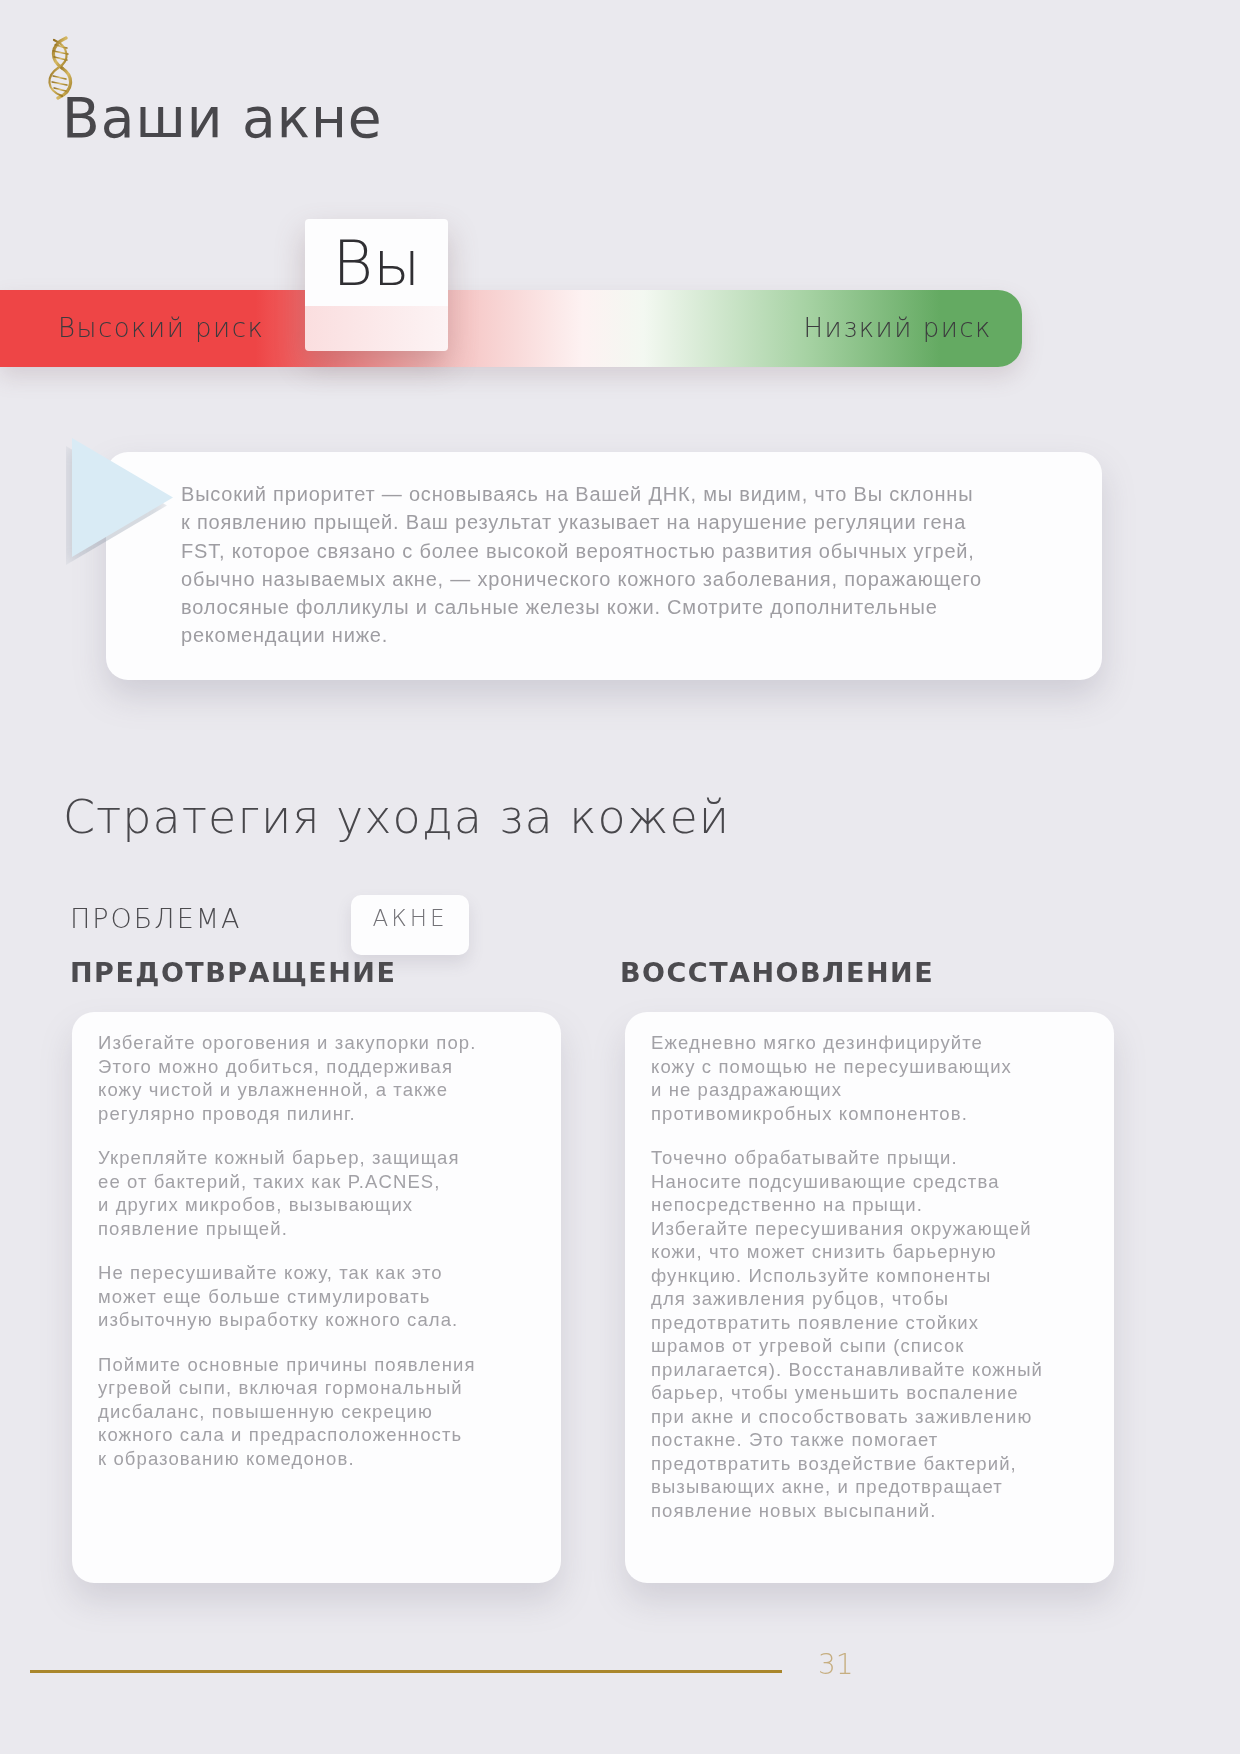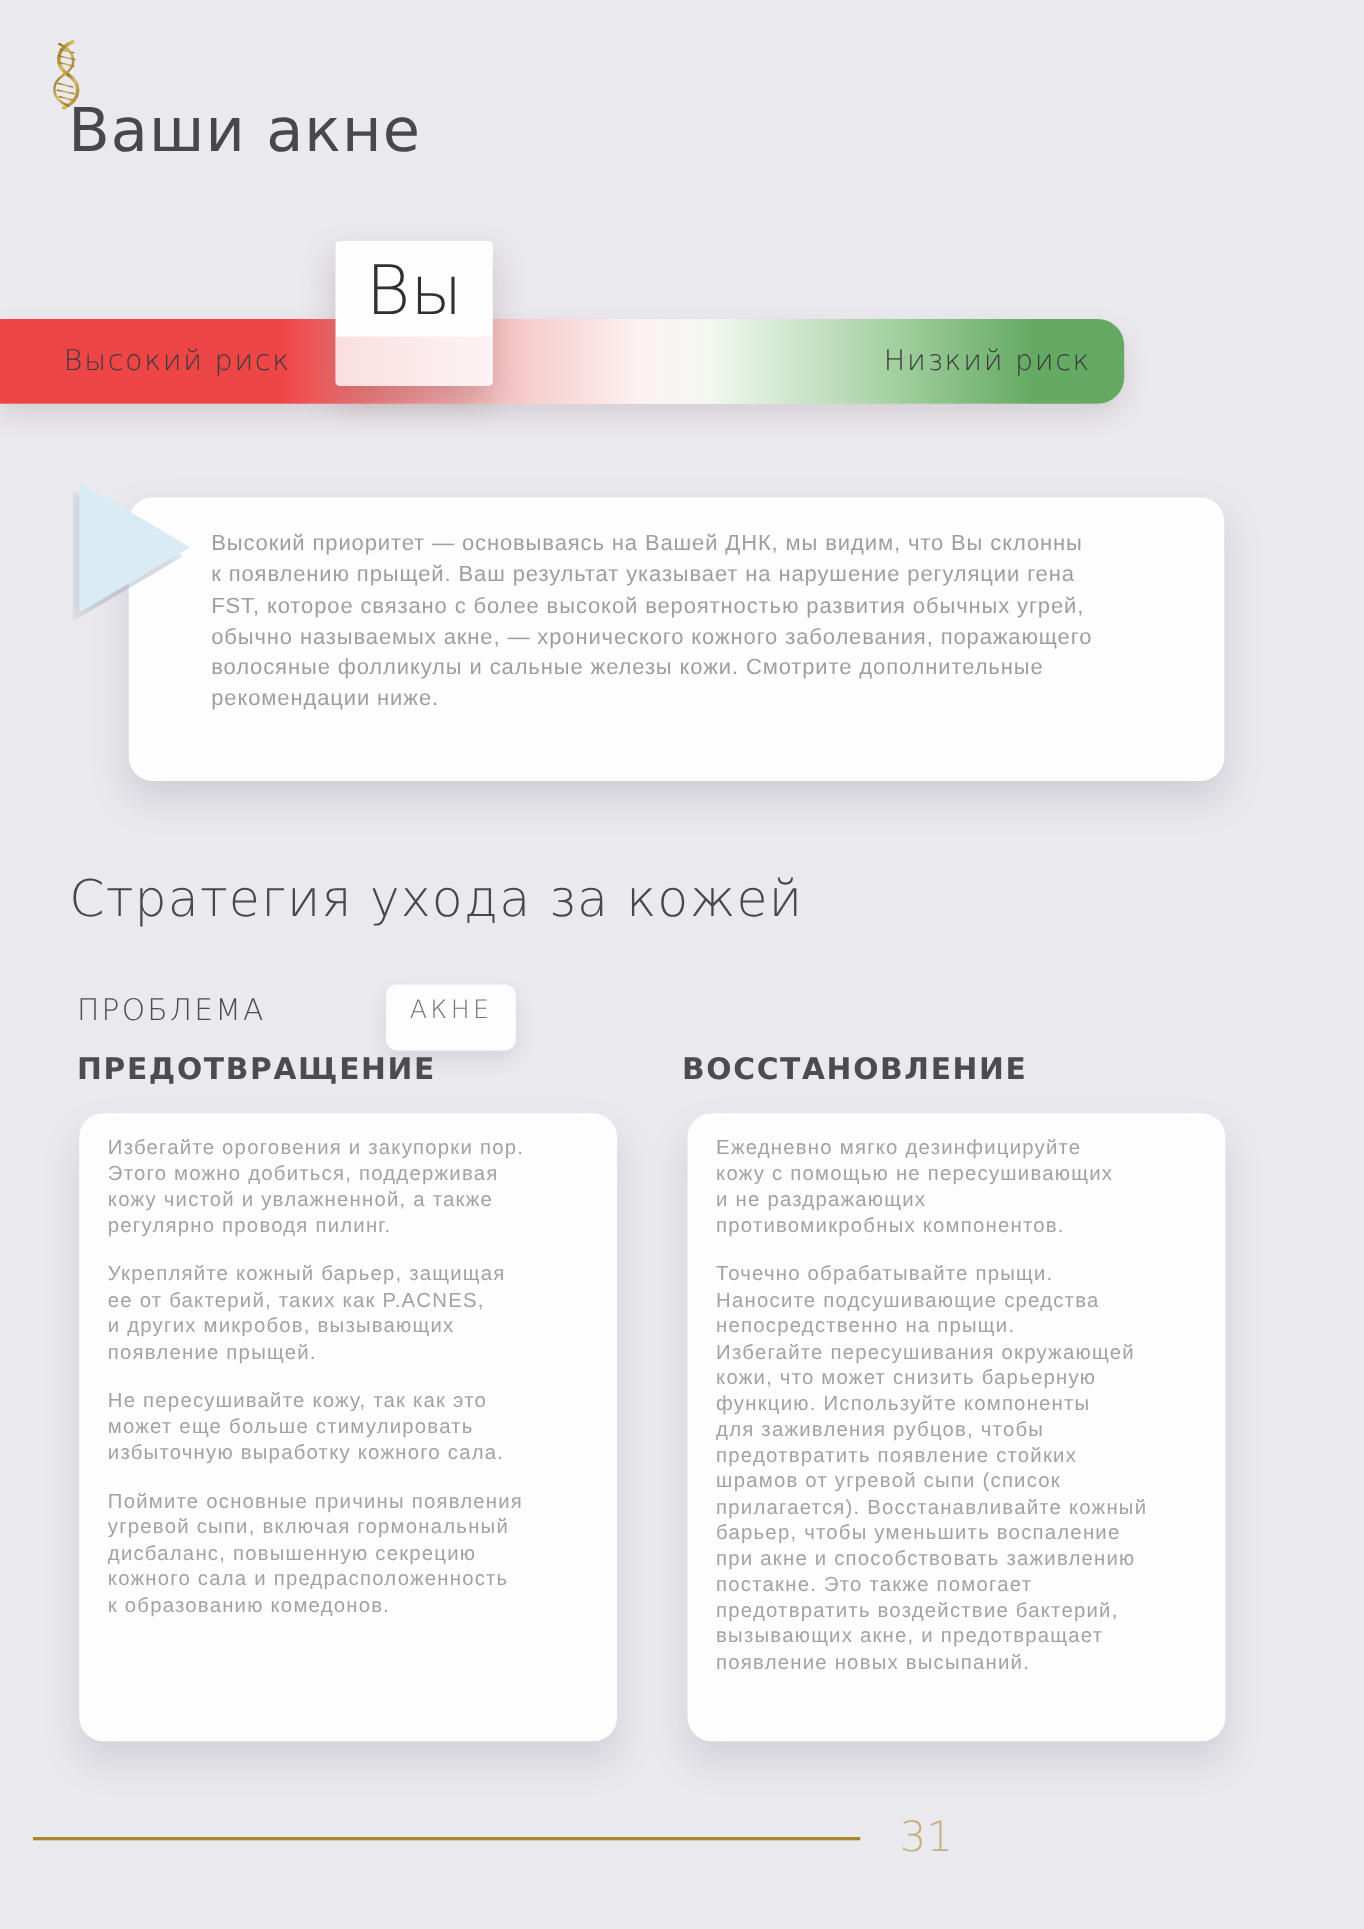--- a/index.html
+++ b/index.html
@@ -53,21 +53,21 @@
     left:72px;top:438px;width:101px;height:119px;z-index:4;
     background:#d9ebf5;
     clip-path:polygon(0 0, 100% 50%, 0 100%);
   }
   .triangle-shadow{
     left:66px;top:446px;width:101px;height:119px;z-index:3;
     background:rgba(125,140,155,.30);filter:blur(9px);
     clip-path:polygon(0 0, 100% 50%, 0 100%);
   }
   .priority-card{
-    left:117px;top:452px;width:996px;height:258px;z-index:2;
+    left:106px;top:452px;width:996px;height:228px;z-index:2;
     background:#fdfdfe;border-radius:22px;
     box-shadow:0 16px 32px rgba(128,122,142,.25);
   }
   .priority-text{
     margin:28px 40px 0 75px;
     font-size:20px;line-height:28.3px;letter-spacing:.8px;
     color:#9e9da2;font-weight:400;
   }
   
   .strategy-title{
@@ -101,21 +101,21 @@
   .body-card.right{left:625px;}
   .card-text{
     padding:19px 24px 0 26px;
     font-size:18.5px;line-height:23.5px;letter-spacing:1.1px;
     color:#a2a1a6;font-weight:400;
   }
   .para{margin:0 0 21px 0;}
   
   .footer-rule{left:30px;top:1670px;width:752px;height:3px;background:#a9862c;}
   .footer-page{
-    left:818px;top:1648px;font-size:38px;font-weight:200;color:#c6ae80;
+    left:818px;top:1648px;font-size:28px;font-weight:200;color:#c6ae80;
     font-family:"DejaVu Sans","Liberation Sans",sans-serif;
   }
 </style>
 </head>
 <body>
 
 <svg class="abs logo" viewBox="0 0 30 64" xmlns="http://www.w3.org/2000/svg">
   <defs>
     <linearGradient id="gold" x1="0" y1="0" x2="1" y2="1">
       <stop offset="0" stop-color="#8f6b1d"></stop>

